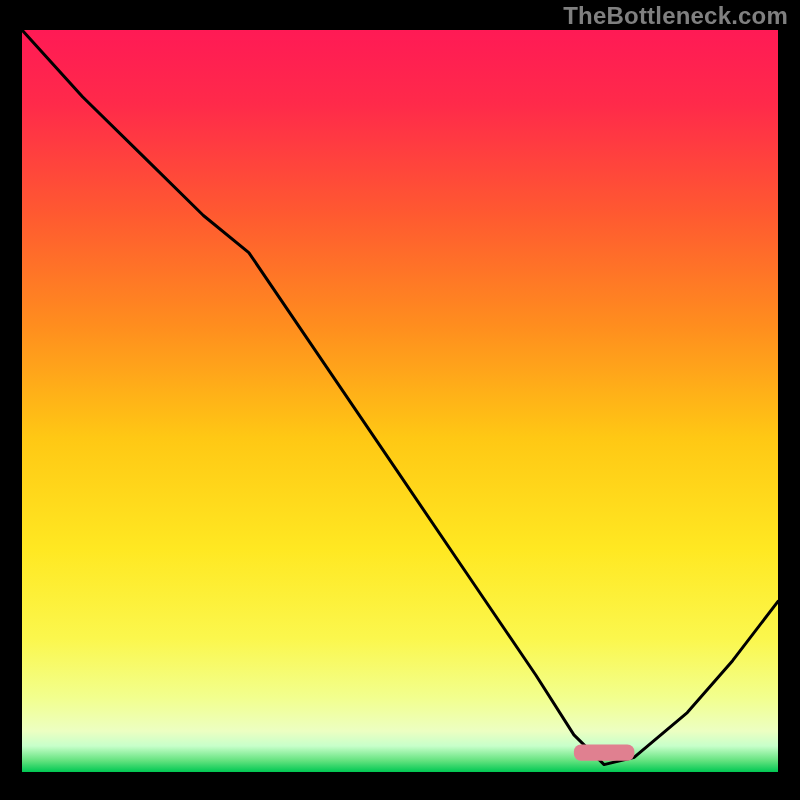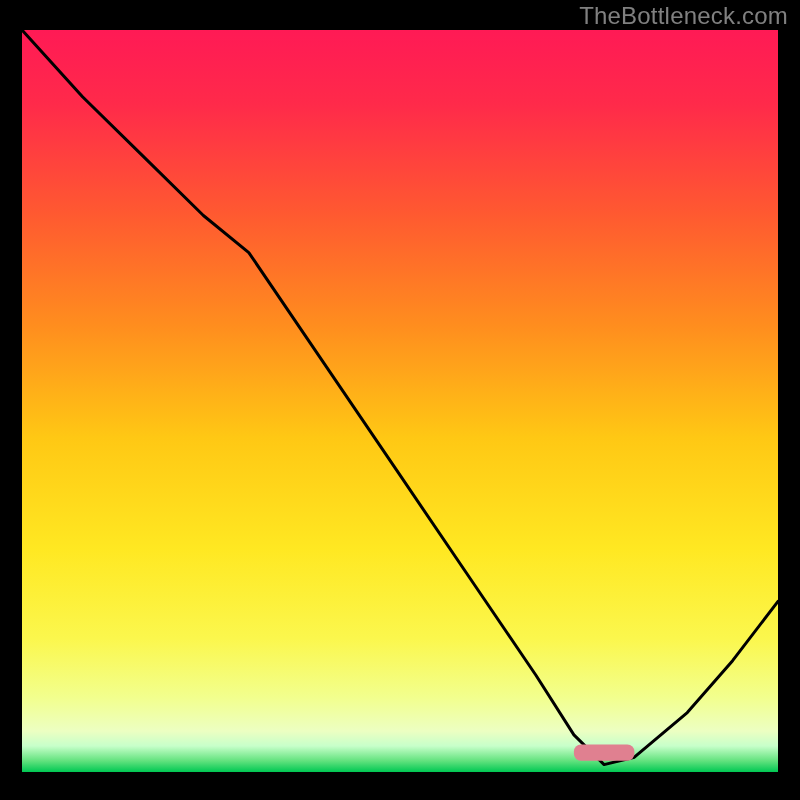--- a/index.html
+++ b/index.html
@@ -14,21 +14,21 @@
     position: relative;
     width: 800px;
     height: 800px;
   }
   .watermark {
     position: absolute;
     top: 2px;
     right: 12px;
     color: #808080;
     font-size: 24px;
-    font-weight: 400;
+    font-weight: 700;
     letter-spacing: 0.2px;
     z-index: 10;
   }
   svg.plot {
     position: absolute;
     left: 0;
     top: 0;
   }
 </style>
 </head>

